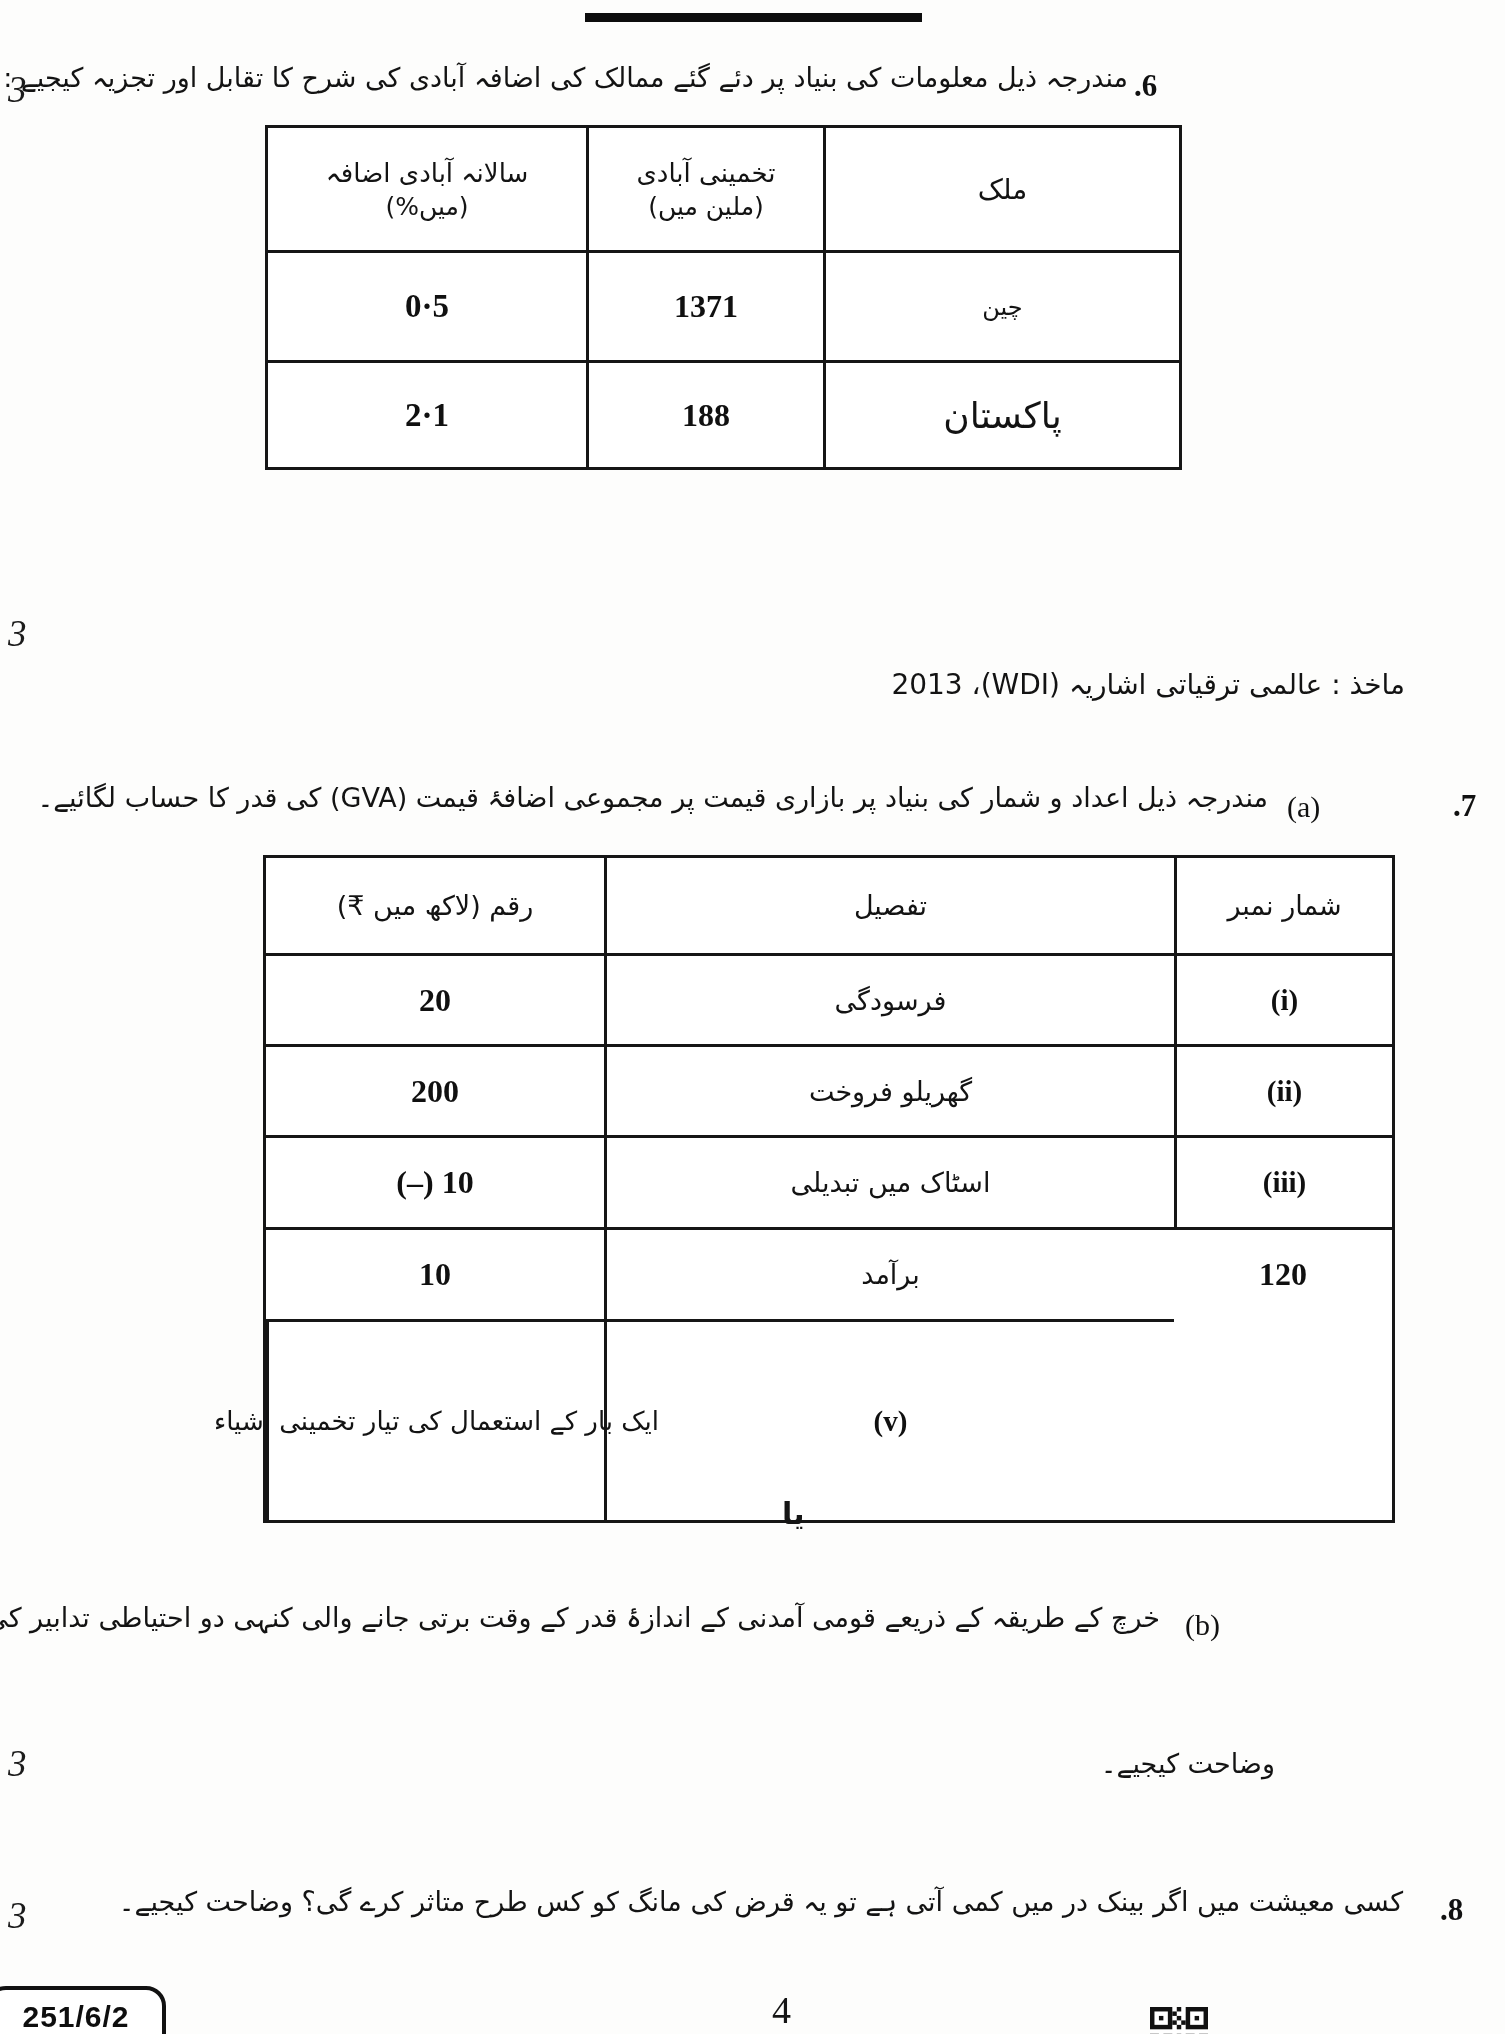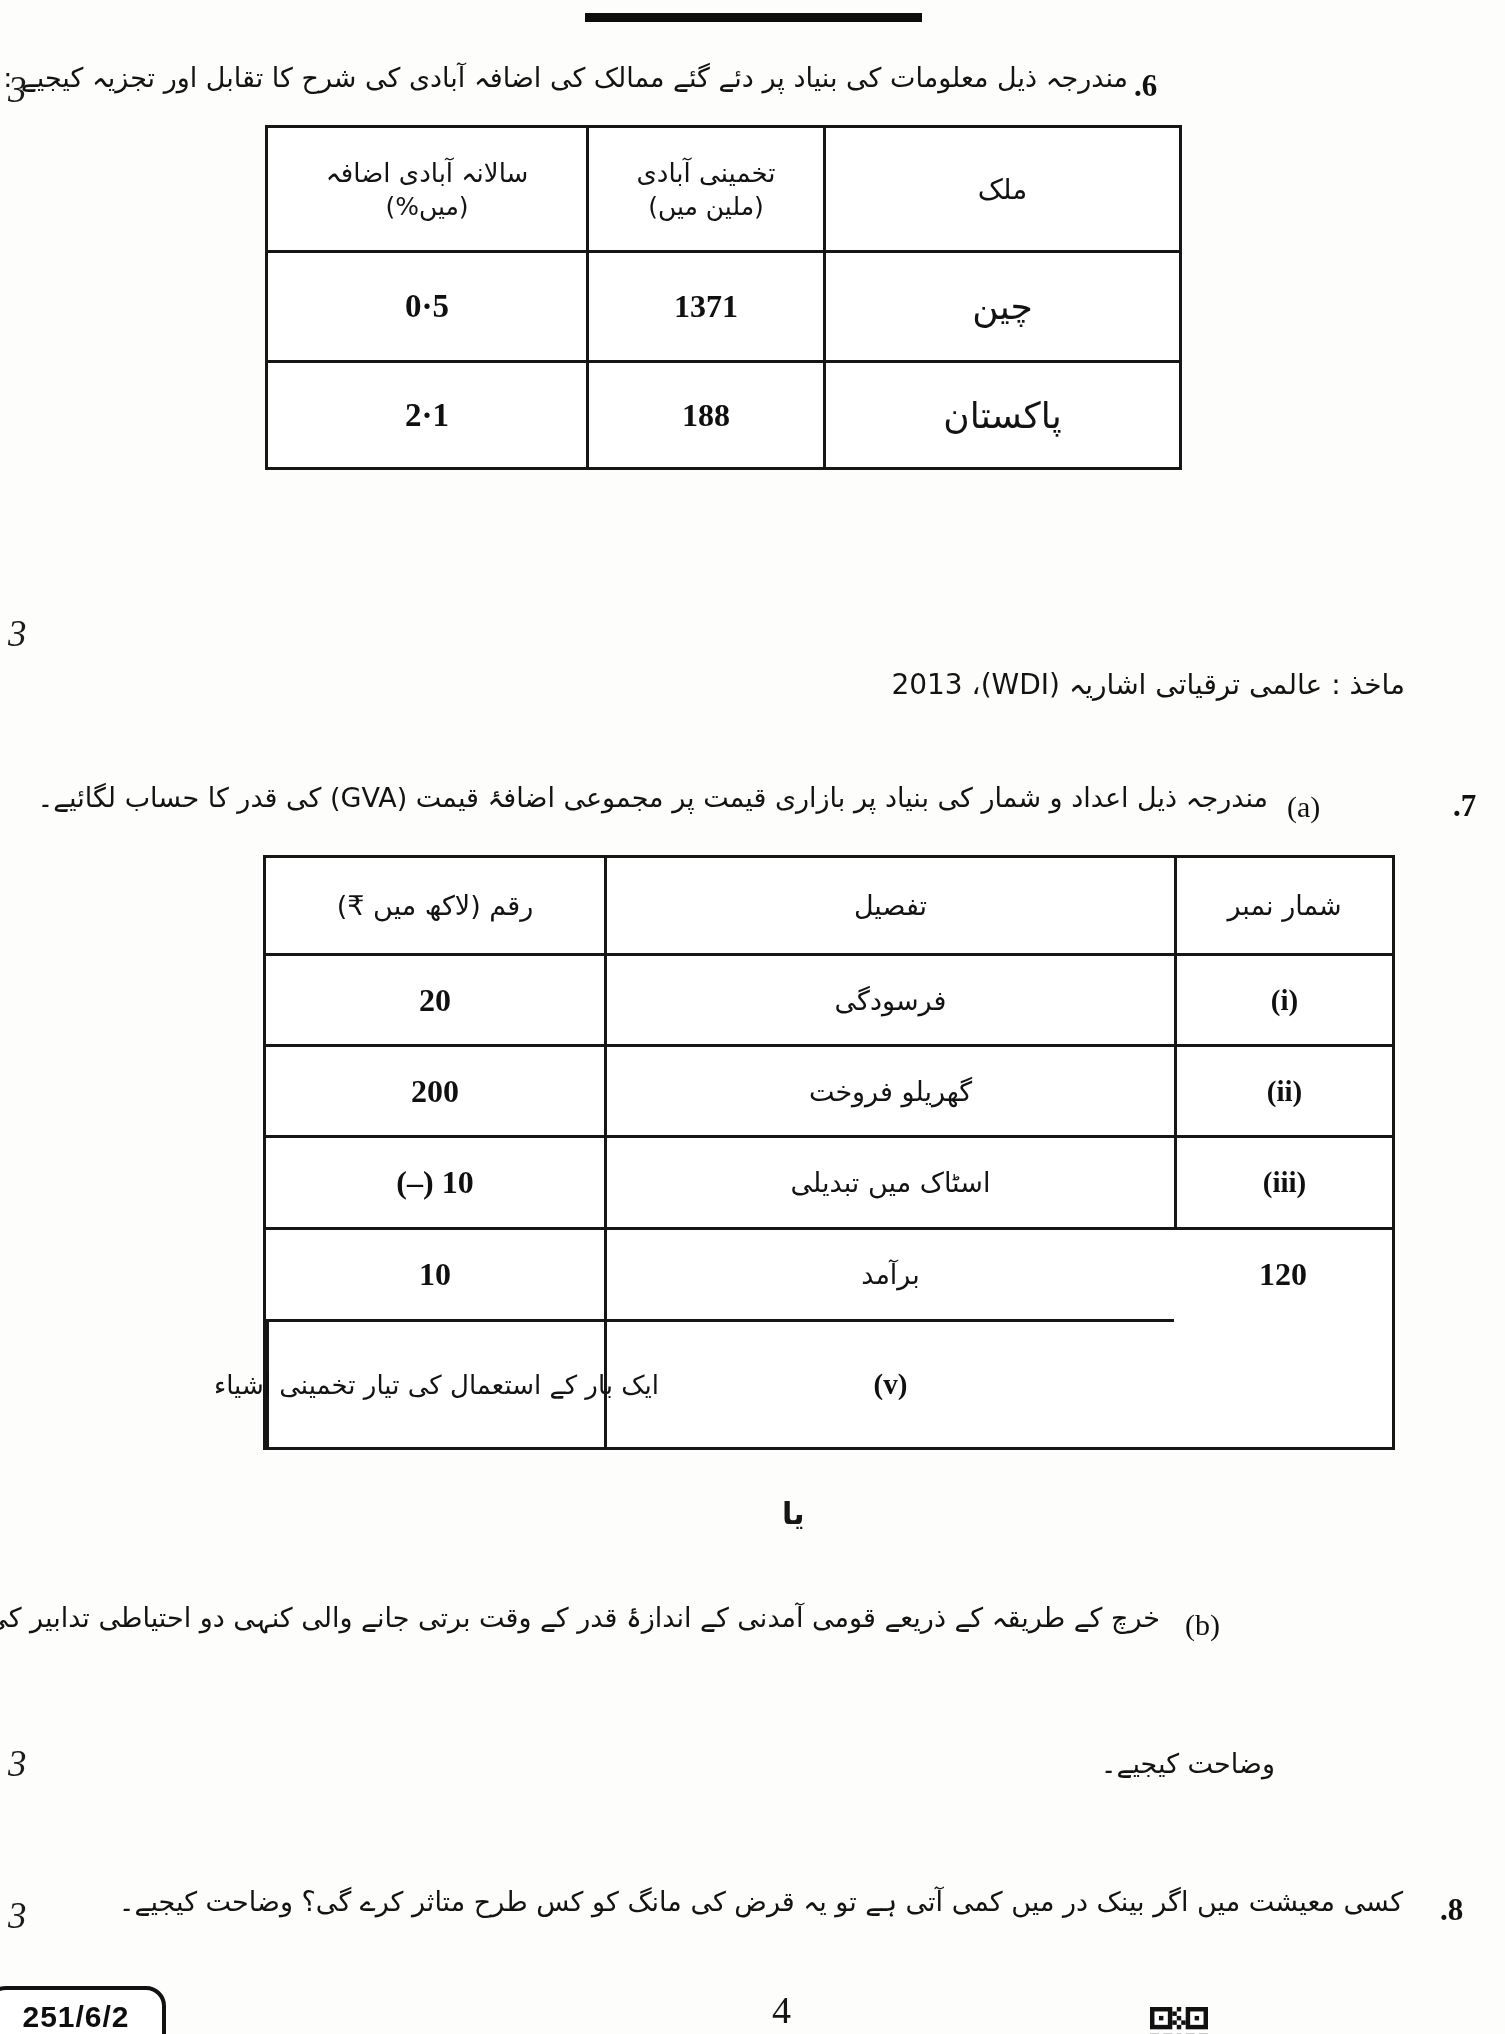--- a/index.html
+++ b/index.html
@@ -55,21 +55,21 @@
     left:265px;top:125px;width:917px;height:345px;
     display:grid;
     grid-template-columns:318px 237px 1fr;
     grid-template-rows:122px 110px 1fr;
     border:3px solid #161616;
     box-sizing:border-box;
     background:#fff;
   }
   
   .tbl2{
-    left:263px;top:855px;width:1132px;height:595px;
+    left:263px;top:855px;width:1132px;height:668px;
     display:grid;
     grid-template-columns:338px 570px 1fr;
     grid-template-rows:95px 91px 91px 92px 92px 1fr;
     border:3px solid #161616;
     box-sizing:border-box;
     background:#fff;
   }
   .cell{
     display:flex;flex-direction:column;
     align-items:center;justify-content:center;
@@ -145,21 +145,21 @@
       <div class="urdu" style="font-size:28px;">ملک</div>
     </div>
 
     <div class="cell bt">
       <div class="num" style="font-size:33px;">0·5</div>
     </div>
     <div class="cell bl bt">
       <div class="num">1371</div>
     </div>
     <div class="cell bl bt">
-      <div class="urdu" style="font-size:36px;">چین</div>
+      <div class="urdu" style="font-size:24px;">چین</div>
     </div>
 
     <div class="cell bt">
       <div class="num" style="font-size:33px;">2·1</div>
     </div>
     <div class="cell bl bt">
       <div class="num">188</div>
     </div>
     <div class="cell bl bt">
       <div class="urdu" style="font-size:36px;">پاکستان</div>

